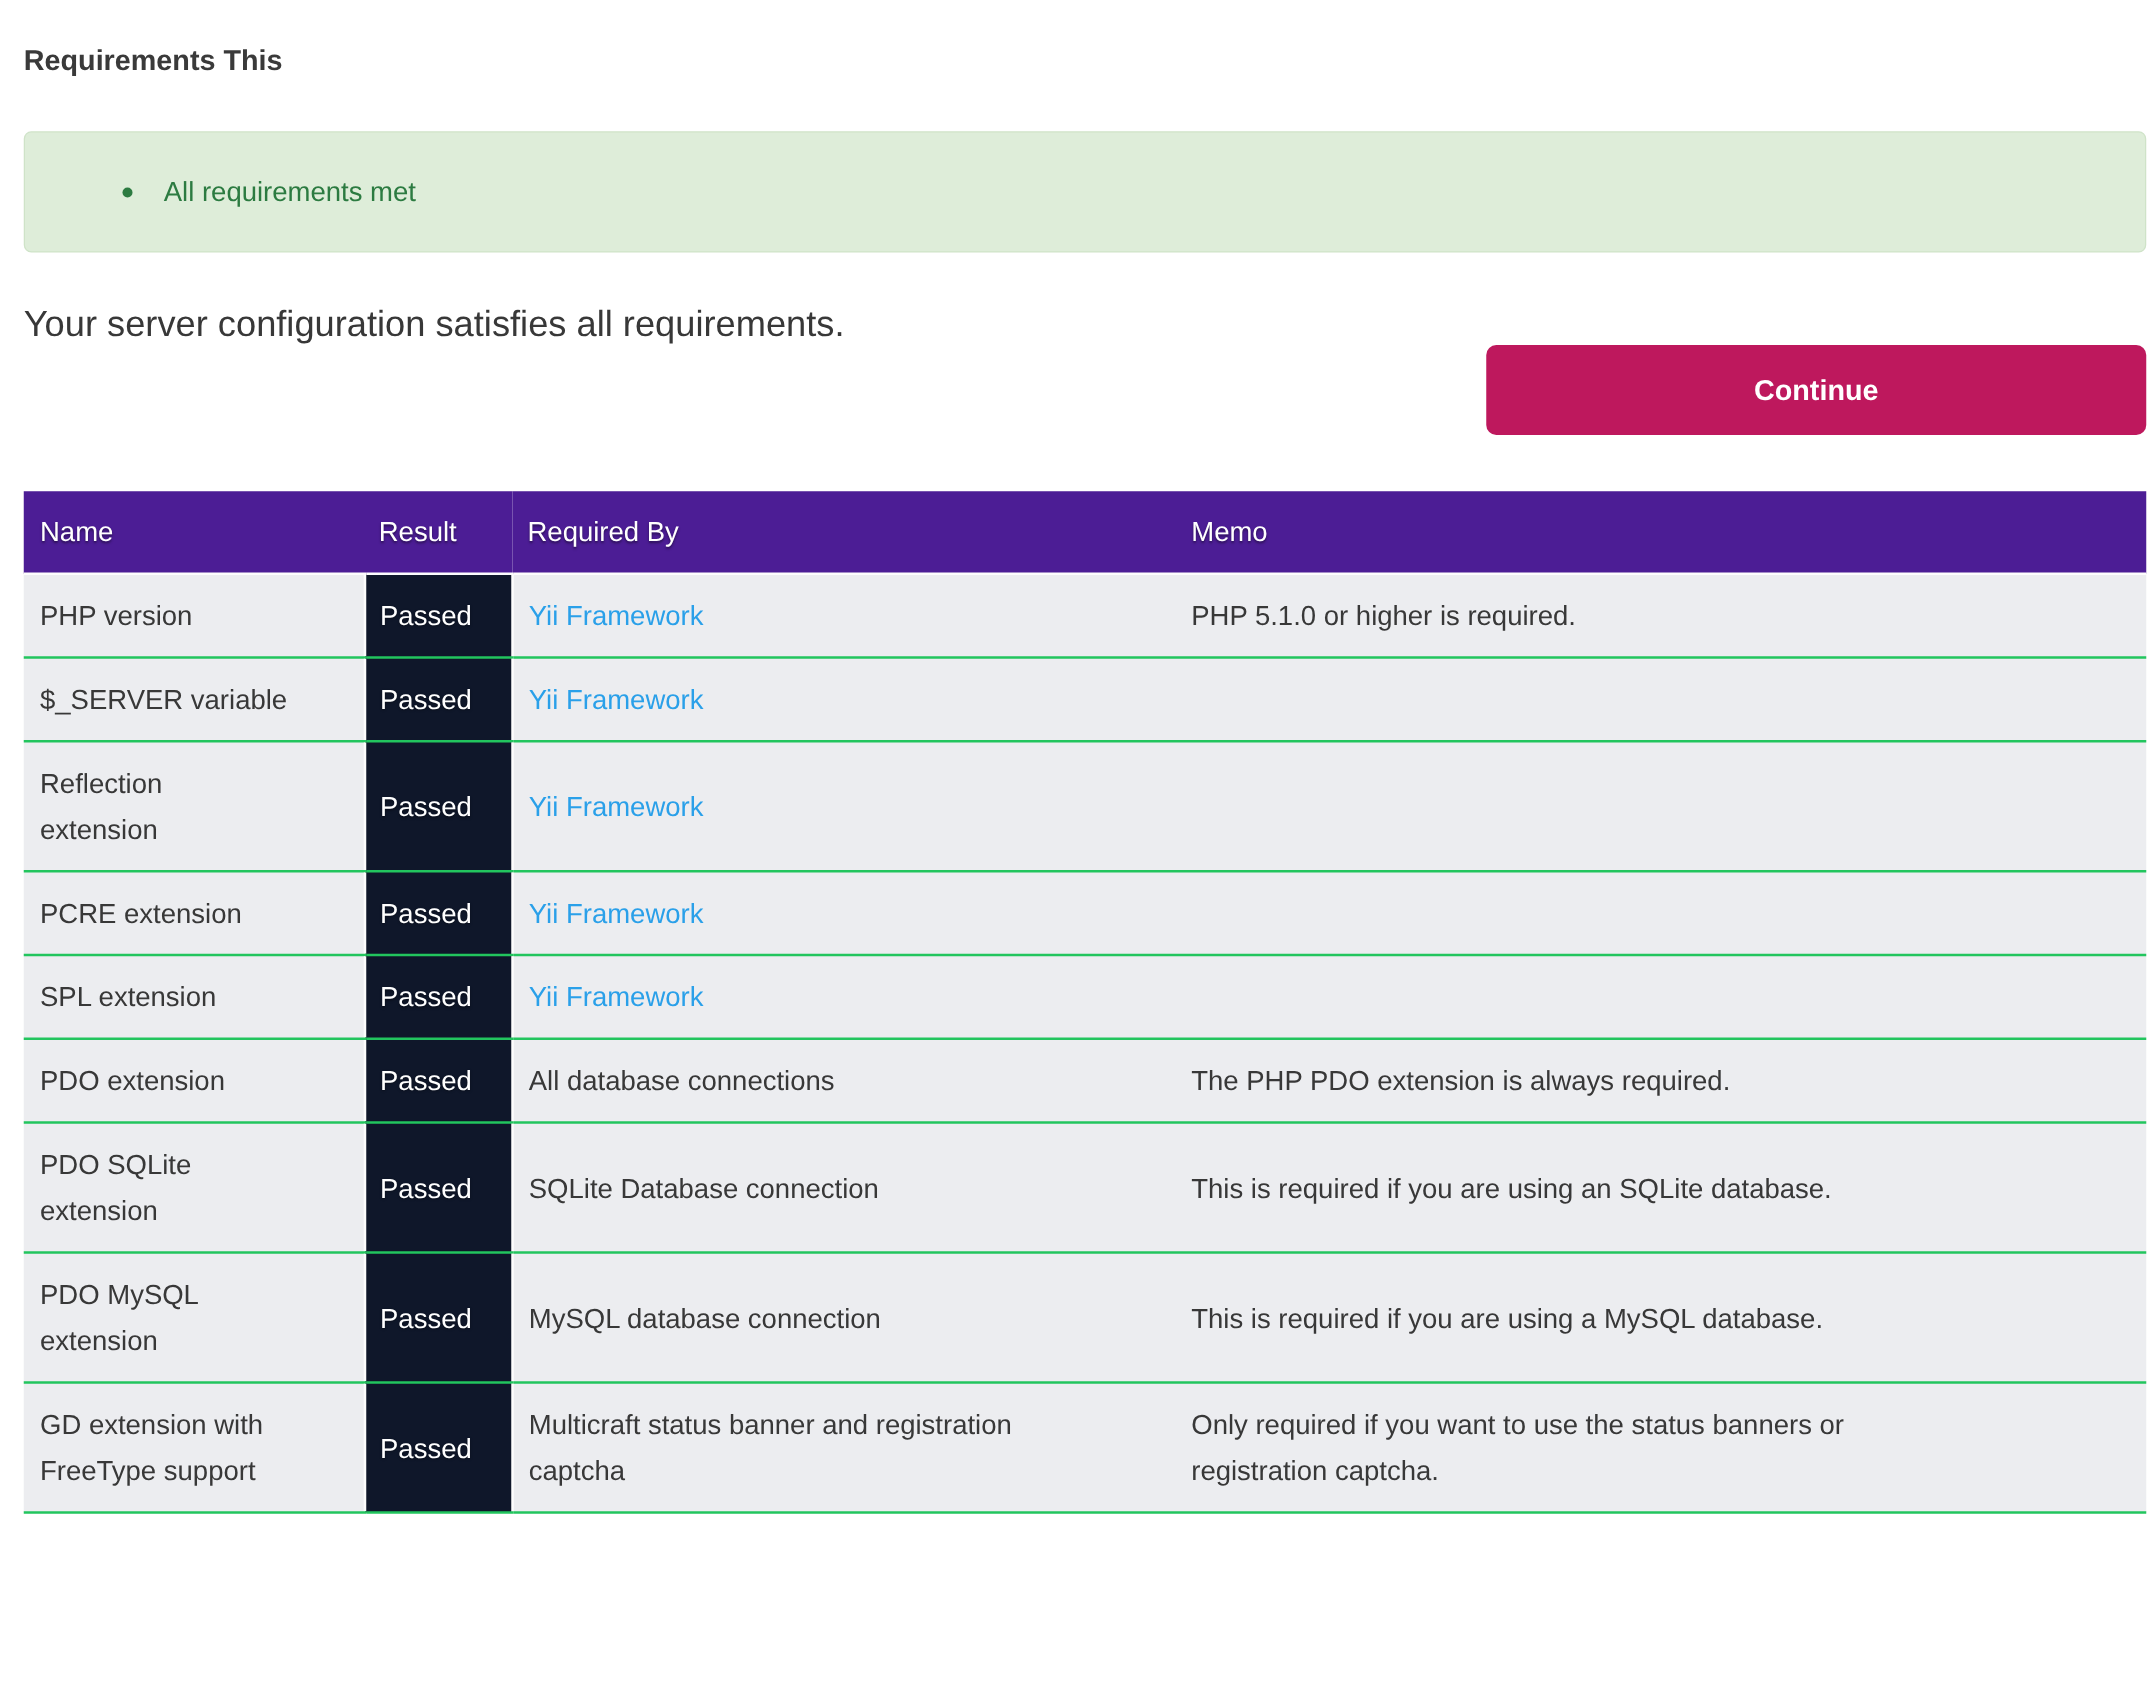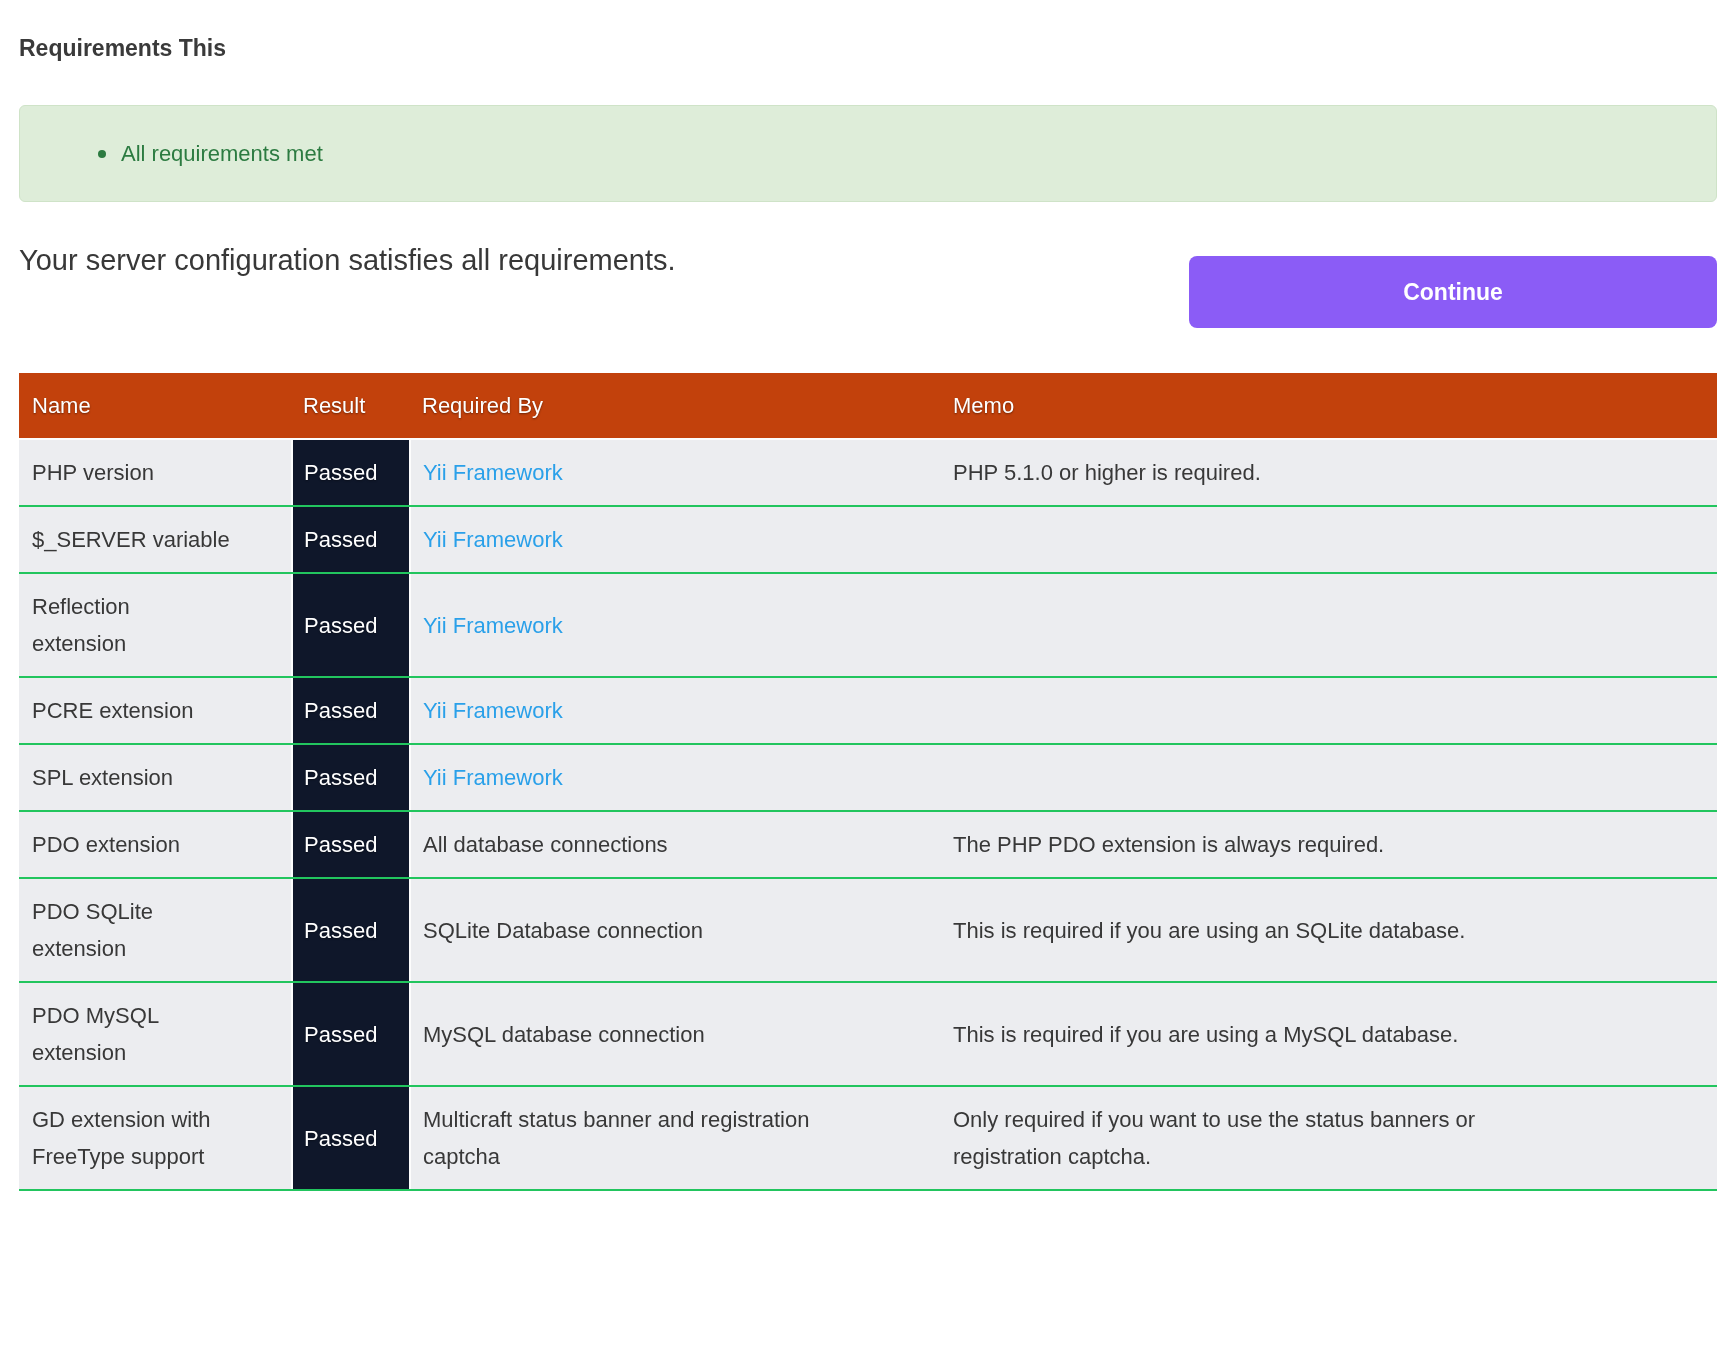--- a/index.html
+++ b/index.html
@@ -20,21 +20,21 @@
     line-height: 28px;
   }
   .alert-success {
     margin-top: 43px;
     background: #deedd9;
     border: 1px solid #cfe3c8;
     border-radius: 6px;
     padding: 29px 20px 29px 78px;
     display: flex;
     align-items: center;
-    gap: 15px;
+    gap: 25px;
   }
   .alert-bullet {
     width: 8px; height: 8px;
     border-radius: 50%;
     background: #2c7b41;
     flex: 0 0 auto;
   }
   .alert-text {
     color: #2c7b41;
     font-size: 22px;
@@ -45,24 +45,24 @@
     display: flex;
     align-items: flex-start;
   }
   .summary-text {
     flex: 1 1 auto;
     font-size: 29px;
     line-height: 32px;
   }
   .btn-continue {
     flex: 0 0 auto;
-    margin-top: 12px;
+    margin-top: 32px;
     width: 528px;
     height: 72px;
-    background: #8b5cf6;
+    background: #be185d;
     color: #ffffff;
     border: none;
     border-radius: 8px;
     font-family: "Liberation Sans", "DejaVu Sans", sans-serif;
     font-size: 23px;
     font-weight: bold;
     cursor: pointer;
   }
   .h-details {
     margin-top: 44px;
@@ -72,21 +72,21 @@
     line-height: 28px;
   }
   table.req-table {
     margin-top: 45px;
     width: 1698px;
     border-collapse: collapse;
     table-layout: fixed;
     font-size: 22px;
   }
   .req-table th {
-    background: #c2410c;
+    background: #4c1d95;
     color: #ffffff;
     font-weight: normal;
     text-align: left;
     text-shadow: 0 1px 2px rgba(0,0,0,0.45);
     padding: 14px 13px;
     line-height: 37px;
     border-bottom: 2px solid #fdfdfd;
   }
   .req-table td {
     background: #ecedf0;

